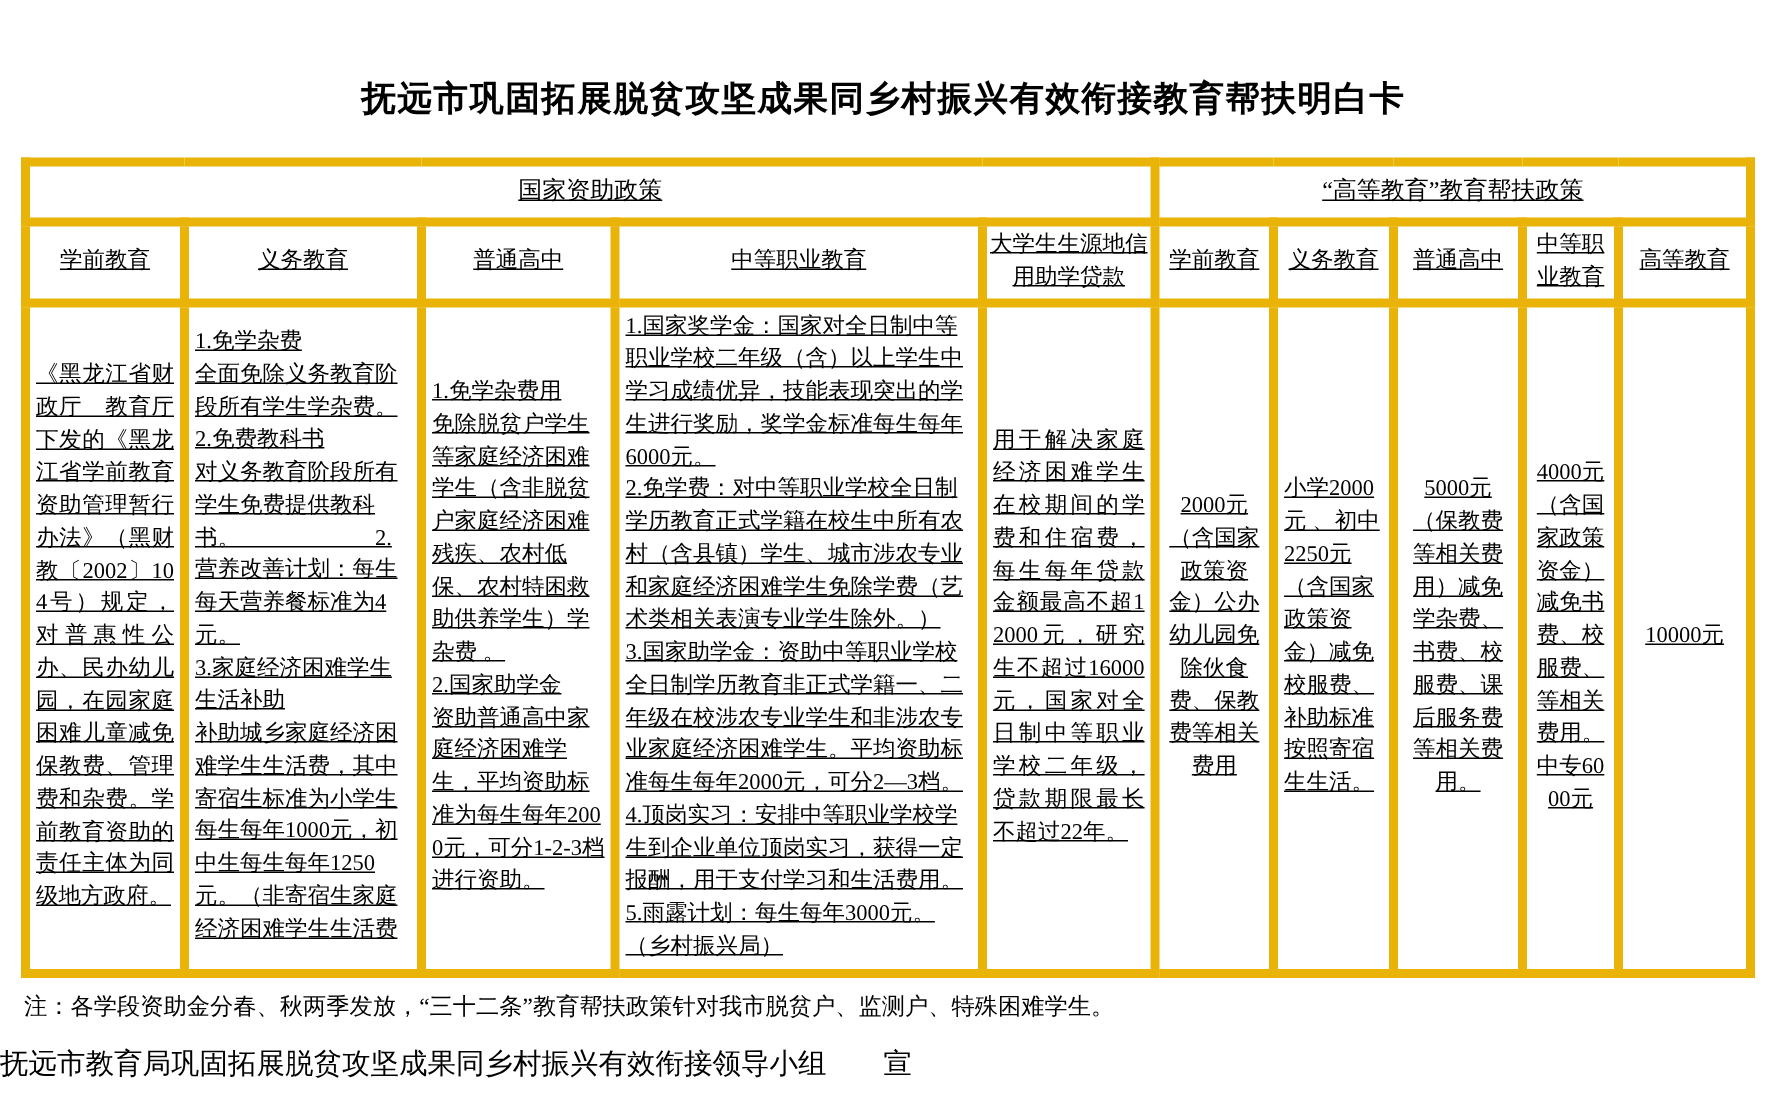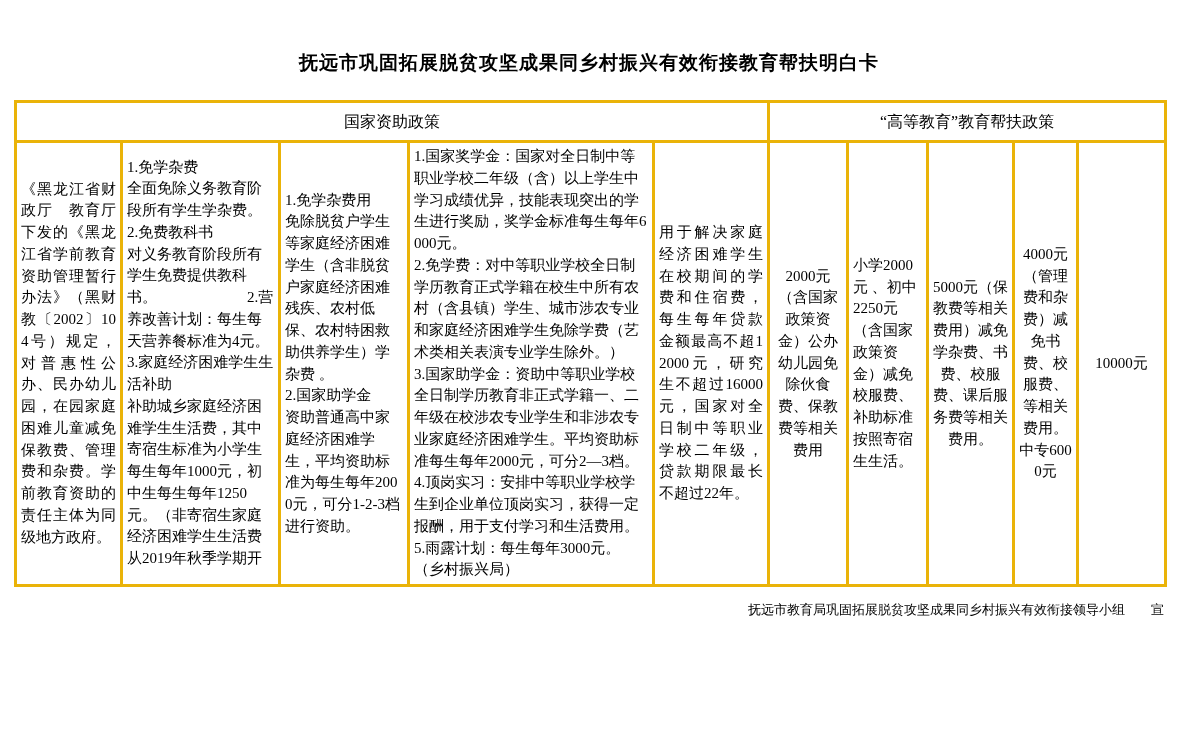--- a/index.html
+++ b/index.html
@@ -8,53 +8,53 @@
     width:1178px; height:741px;
     background:#ffffff;
     position:relative;
     font-family:"Liberation Serif","DejaVu Serif",serif;
     color:#000;
     overflow:hidden;
   }
   .title {
     text-align:center;
     padding-top:50px;
-    font-size:19px;
+    font-size:23px;
     font-weight:bold;
     letter-spacing:1px;
   }
   table.card {
     margin:24px 0 0 14px;
     width:1150px;
     table-layout:fixed;
     border-collapse:collapse;
   }
   table.card th, table.card td {
-    border:3px solid #eab308;
+    border:6px solid #eab308;
     font-weight:normal;
     font-size:15px;
     line-height:1.45;
     vertical-align:middle;
+    text-decoration:underline;
   }
   tr.section-row th { height:40px; font-size:16px; text-align:center; }
   tr.header-row th { height:50px; text-align:center; padding:2px; }
   tr.body-row td { height:422px; padding:3px 4px; }
   .pre { white-space:pre-wrap; word-break:break-all; }
   td.va-top { vertical-align:top; }
   td.ta-center { text-align:center; }
   td.ta-justify { text-align:justify; }
   .clip-box { height:414px; overflow:hidden; }
   .note {
     margin:9px 0 0 16px;
     font-size:15.5px;
   }
   .signature {
     margin:14px 14px 0 0;
-    text-align:right;
-    font-size:13px;
+    font-size:19px;
   }
 </style>
 </head>
 <body>
 
 <div class="page">
 
   <div class="title">抚远市巩固拓展脱贫攻坚成果同乡村振兴有效衔接教育帮扶明白卡</div>
 
   <table class="card">
@@ -67,20 +67,32 @@
         <col style="width:79px">
       <col style="width:80px">
         <col style="width:86px">
         <col style="width:64px">
       <col style="width:88px">
     </colgroup>
     <tbody>
       <tr class="section-row">
         <th colspan="5">国家资助政策</th>
         <th colspan="5">“高等教育”教育帮扶政策</th>
+      </tr>
+      <tr class="header-row">
+        <th>学前教育</th>
+        <th>义务教育</th>
+        <th>普通高中</th>
+        <th>中等职业教育</th>
+        <th>大学生生源地信用助学贷款</th>
+        <th>学前教育</th>
+        <th>义务教育</th>
+        <th>普通高中</th>
+        <th>中等职业教育</th>
+        <th>高等教育</th>
       </tr>
       <tr class="body-row">
         <td class="ta-justify">
           <div class="pre">《黑龙江省财政厅　教育厅下发的《黑龙江省学前教育资助管理暂行办法》（黑财教〔2002〕104号）规定，对普惠性公办、民办幼儿园，在园家庭困难儿童减免保教费、管理费和杂费。学前教育资助的责任主体为同级地方政府。</div>
         </td>
         <td class="va-top">
           <div class="clip-box pre">1.免学杂费
 全面免除义务教育阶段所有学生学杂费。
 2.免费教科书
 对义务教育阶段所有学生免费提供教科书。　　　　　　2.营养改善计划：每生每天营养餐标准为4元。
@@ -106,25 +118,26 @@
         <td class="ta-center">
           <div class="pre">2000元（含国家政策资金）公办幼儿园免除伙食费、保教费等相关费用</div>
         </td>
         <td>
           <div class="pre">小学2000元 、初中2250元（含国家政策资金）减免校服费、补助标准按照寄宿生生活。</div>
         </td>
         <td class="ta-center">
           <div class="pre">5000元（保教费等相关费用）减免学杂费、书费、校服费、课后服务费等相关费用。</div>
         </td>
         <td class="ta-center">
-          <div class="pre">4000元（管理费和杂费）减免书费、校服费、等相关费用。中专6000元</div>
+          <div class="pre">4000元（含国家政策资金）减免书费、校服费、等相关费用。中专6000元</div>
         </td>
         <td class="ta-center">
           <div class="pre">10000元</div>
         </td>
       </tr>
     </tbody>
   </table>
 
+  <div class="note">注：各学段资助金分春、秋两季发放，“三十二条”教育帮扶政策针对我市脱贫户、监测户、特殊困难学生。</div>
 
   <div class="signature">抚远市教育局巩固拓展脱贫攻坚成果同乡村振兴有效衔接领导小组　　宣</div>
 
 </div>
 
 </body></html>

